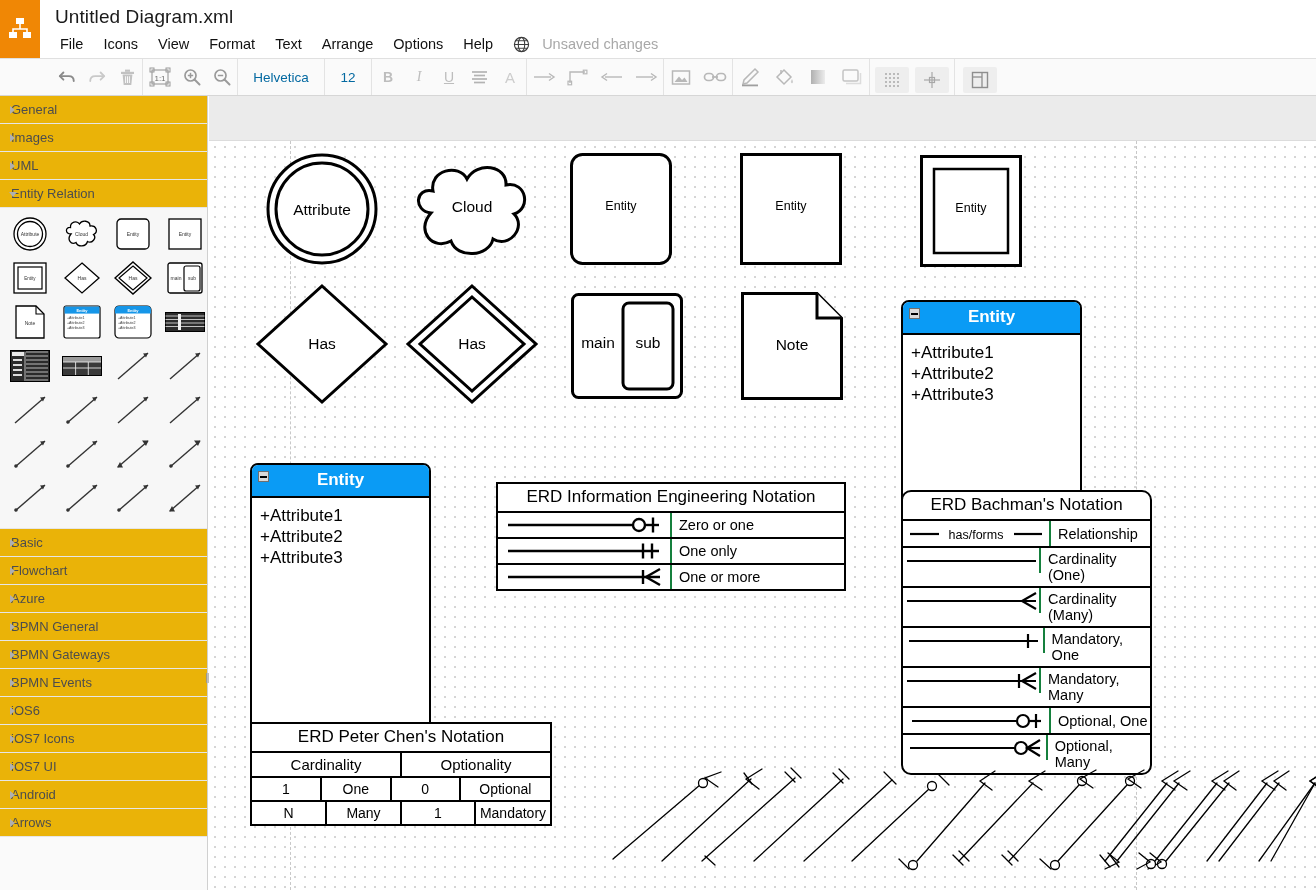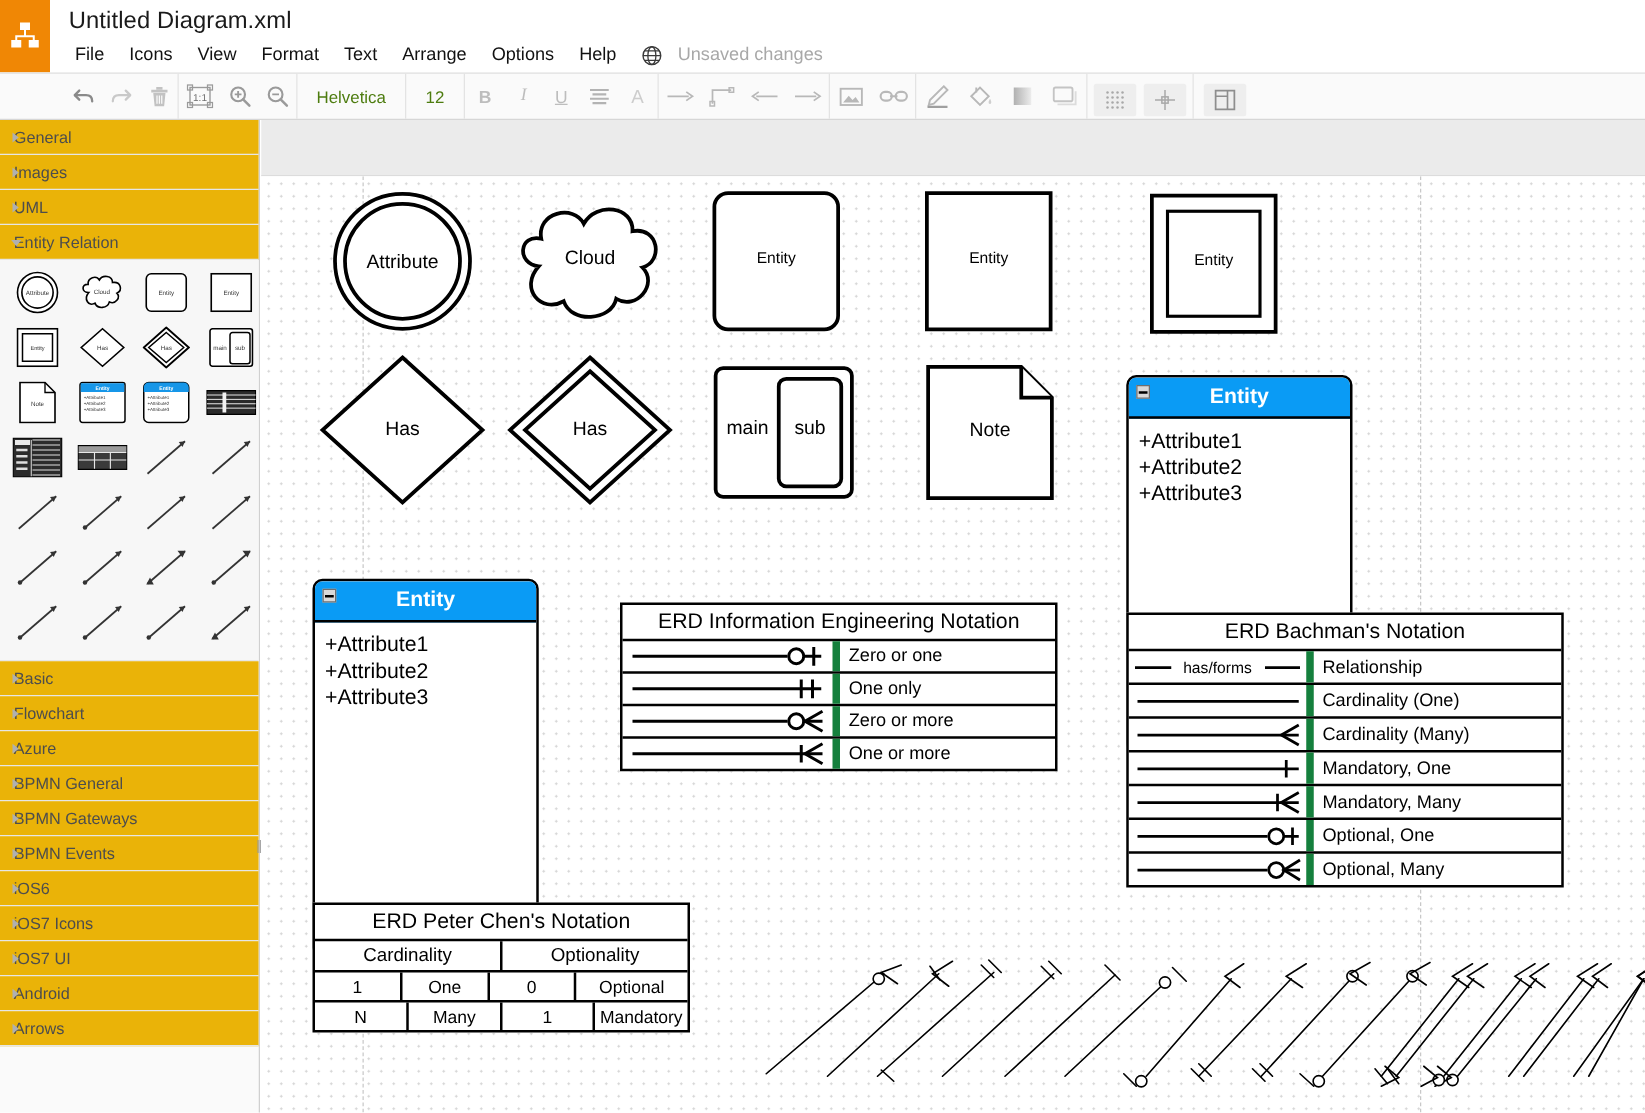--- a/index.html
+++ b/index.html
@@ -54,21 +54,21 @@
     height: 100%;
   }
   .tb-group.noborder { border-right: none; }
   .tb-btn {
     width: 30px; height: 100%;
     display: flex; align-items: center; justify-content: center;
     cursor: default;
   }
   .tb-btn.wide { width: 34px; }
   .tb-text {
-    font-size: 13.5px; color: #4d7c0f;
+    font-size: 13.5px; color: #0369a1;
     height: 100%; display: flex; align-items: center; justify-content: center;
     white-space: nowrap;
   }
   .tb-boxed { background: #eeeeee; }
 
   
   #sidebar {
     position: absolute; left: 0; top: 96px; width: 208px; height: 794px;
     background: #fafafa; overflow: hidden;
     border-right: 1px solid #d0d0d0;
@@ -144,21 +144,21 @@
   }
   .erd-title {
     text-align: center; font-size: 17px; color: #000;
     border-bottom: 2px solid #000; padding: 3px 0 4px 0;
     font-family: "Liberation Sans", sans-serif;
   }
   .erd-row { display: flex; border-bottom: 2px solid #000; }
   .erd-row:last-child { border-bottom: none; }
   .erd-cell-sym {
     display: flex; align-items: center; justify-content: center;
-    border-right: 6px solid #15803d;
+    border-right: 2px solid #15803d;
   }
   .erd-cell-txt {
     font-size: 14.5px; color: #000; padding: 3px 0 3px 7px;
     display: flex; align-items: center;
   }
   .chen-cell {
     font-size: 14px; color: #000; text-align: center;
     border-right: 2px solid #000;
     display: flex; align-items: center; justify-content: center;
     padding: 3px 0;
@@ -842,45 +842,34 @@
       <div class="erd-cell-sym" style="width:174px;height:24px;">
         <svg width="160" height="20" viewBox="0 0 160 20">
           <line x1="4" y1="10" x2="155" y2="10" stroke="#000" stroke-width="2.4"></line>
           <line x1="139" y1="2.5" x2="139" y2="17.5" stroke="#000" stroke-width="2.4"></line>
           <line x1="148" y1="2.5" x2="148" y2="17.5" stroke="#000" stroke-width="2.4"></line>
         </svg>
       </div>
       <div class="erd-cell-txt">One only</div>
     </div>
 
-    <div class="erd-row">
-      <div class="erd-cell-sym" style="width:174px;height:24px;">
-        <svg width="160" height="20" viewBox="0 0 160 20">
-          <line x1="4" y1="10" x2="128" y2="10" stroke="#000" stroke-width="2.4"></line>
-          <circle cx="135" cy="10" r="6" fill="#fff" stroke="#000" stroke-width="2.4"></circle>
-          <line x1="141" y1="10" x2="156" y2="10" stroke="#000" stroke-width="2.4"></line>
-          <path d="M156 2 L142 10 L156 18" fill="none" stroke="#000" stroke-width="2.4"></path>
-        </svg>
-      </div>
-      <div class="erd-cell-txt">Zero or more</div>
-    </div>
 
     <div class="erd-row">
       <div class="erd-cell-sym" style="width:174px;height:24px;">
         <svg width="160" height="20" viewBox="0 0 160 20">
           <line x1="4" y1="10" x2="156" y2="10" stroke="#000" stroke-width="2.4"></line>
           <path d="M156 2 L142 10 L156 18" fill="none" stroke="#000" stroke-width="2.4"></path>
           <line x1="139" y1="3" x2="139" y2="17" stroke="#000" stroke-width="2.4"></line>
         </svg>
       </div>
       <div class="erd-cell-txt">One or more</div>
     </div>
   </div>
 
-  <div class="erd-table" style="left:692px; top:349px; width:350px;">
+  <div class="erd-table" style="left:692px; top:349px; width:251px;border-radius:10px;">
     <div class="erd-title">ERD Bachman's Notation</div>
 
     <div class="erd-row">
       <div class="erd-cell-sym" style="width:148px;height:25px;">
         <svg width="140" height="20" viewBox="0 0 140 20">
           <line x1="4" y1="10" x2="33" y2="10" stroke="#000" stroke-width="2.2"></line>
           <text x="70" y="14.5" font-size="12.5" font-family="Liberation Sans, sans-serif" fill="#000" text-anchor="middle">has/forms</text>
           <line x1="108" y1="10" x2="136" y2="10" stroke="#000" stroke-width="2.2"></line>
         </svg>
       </div>

